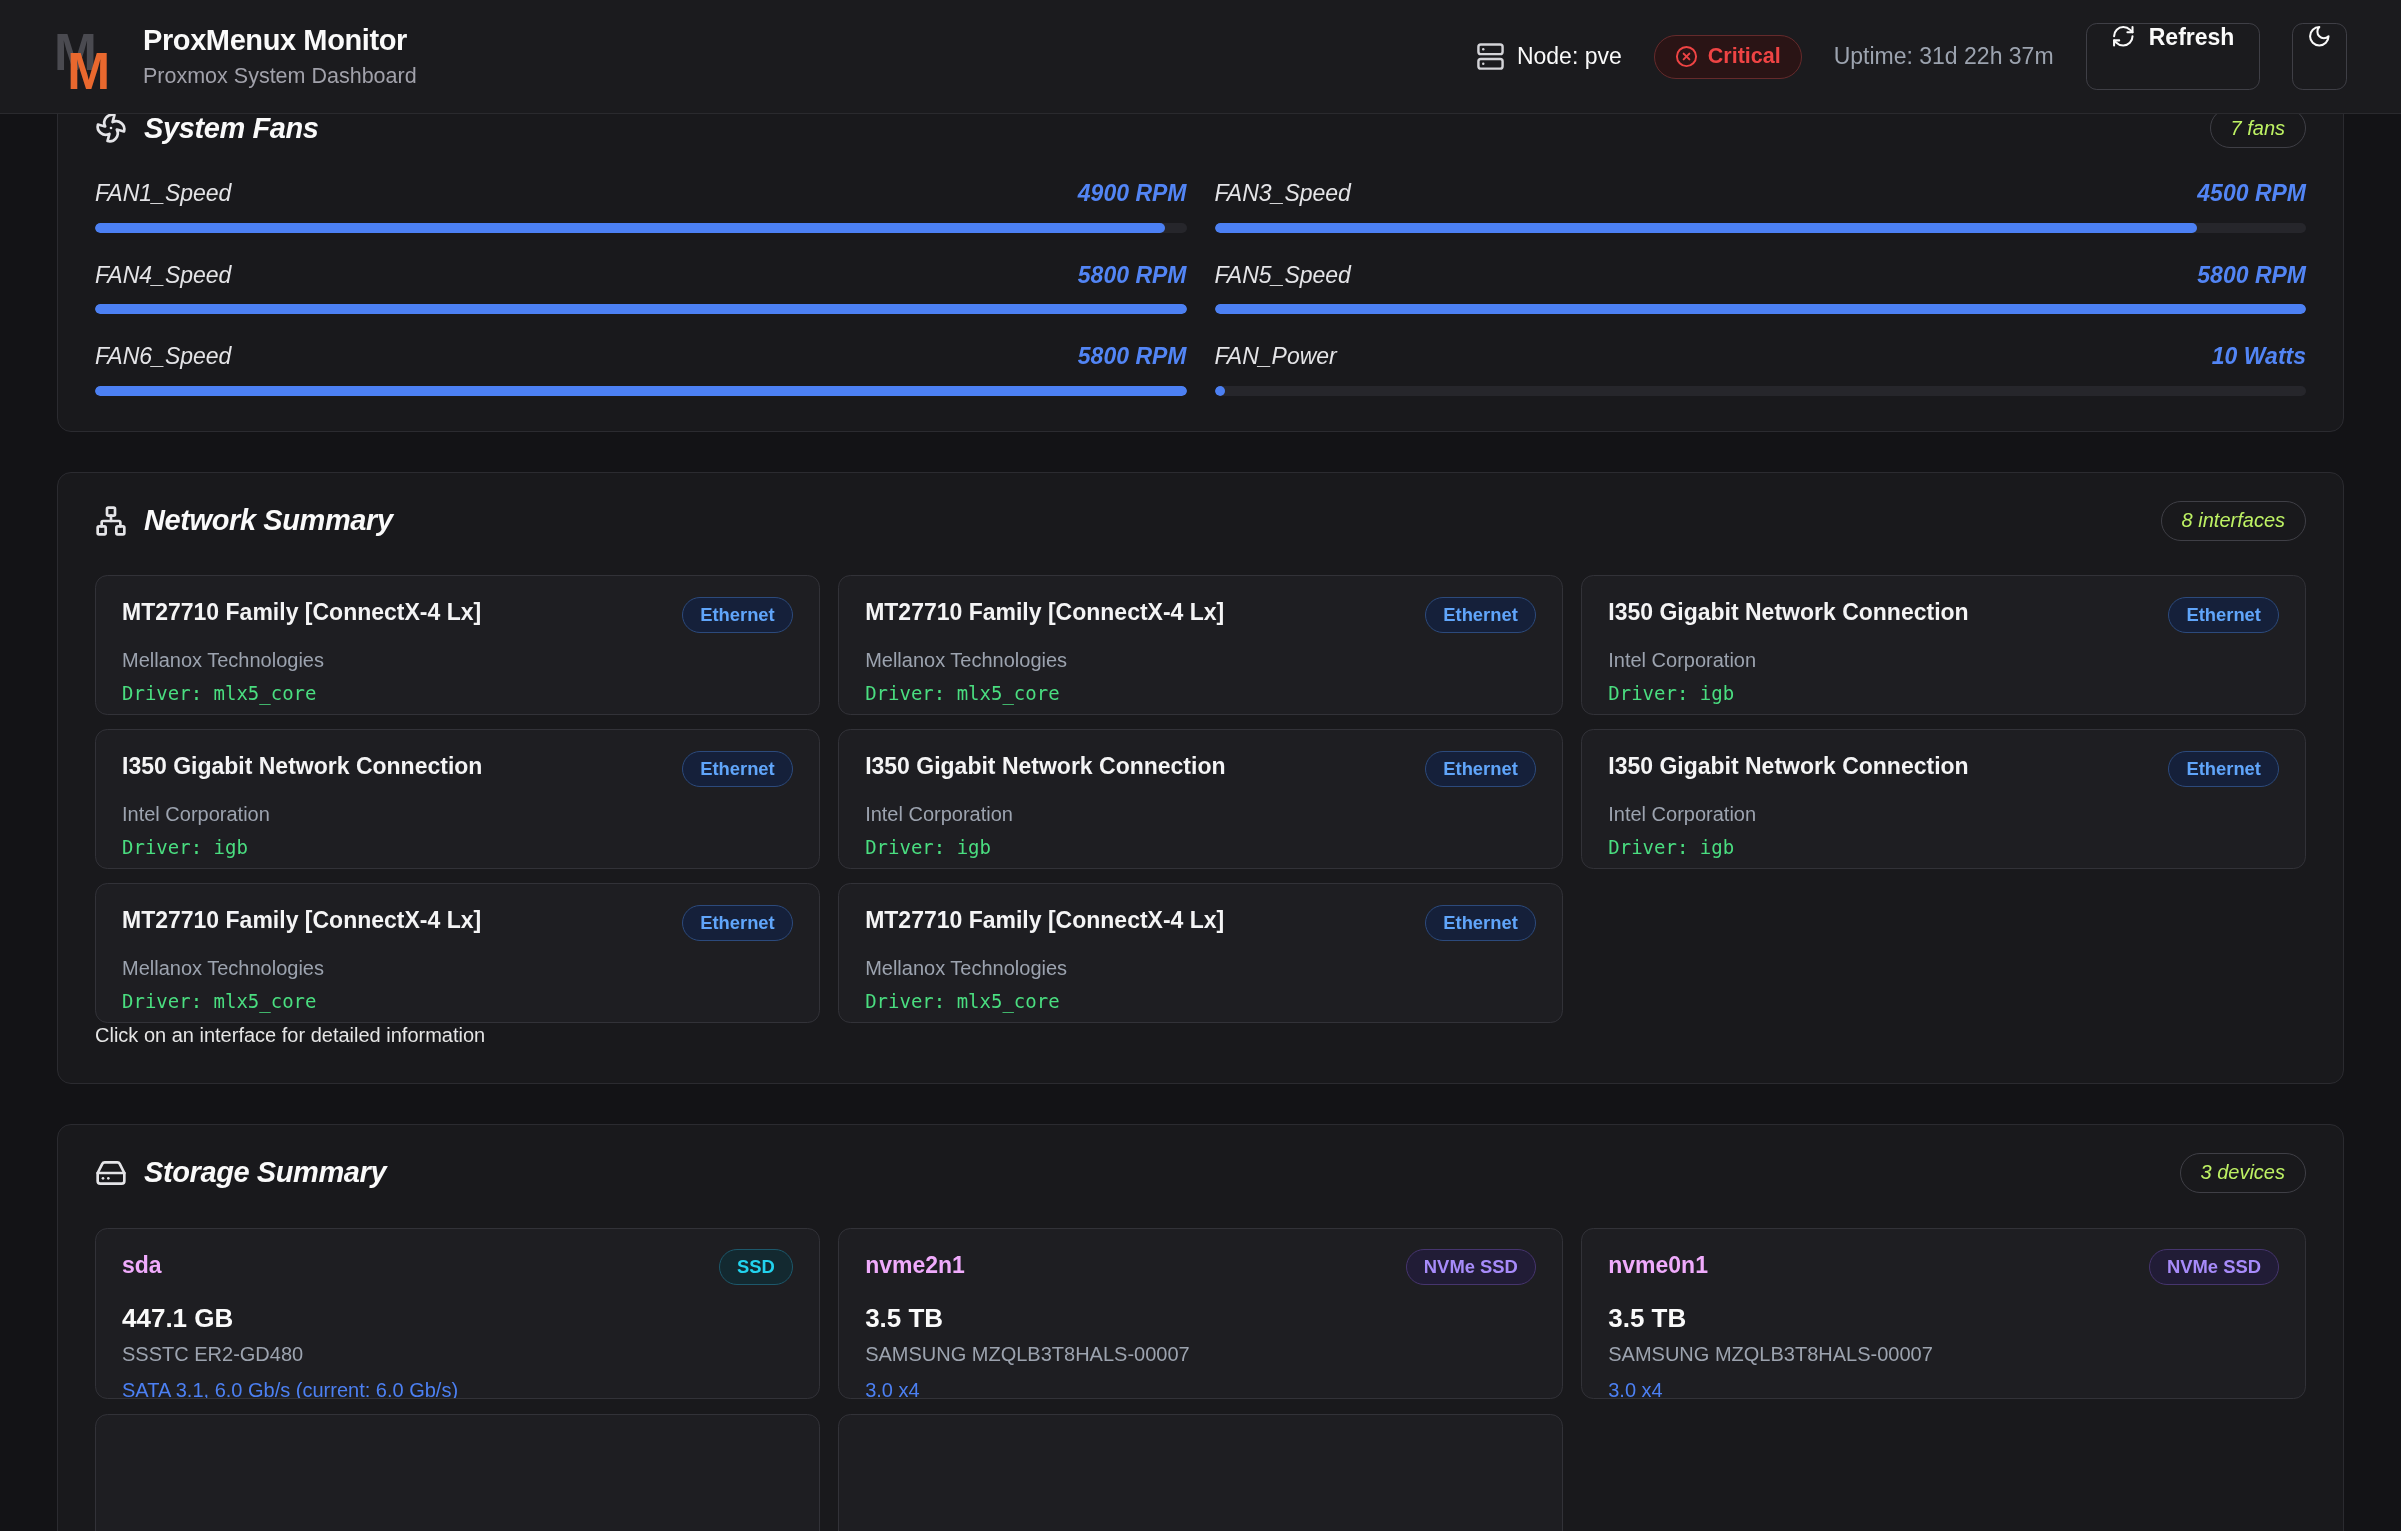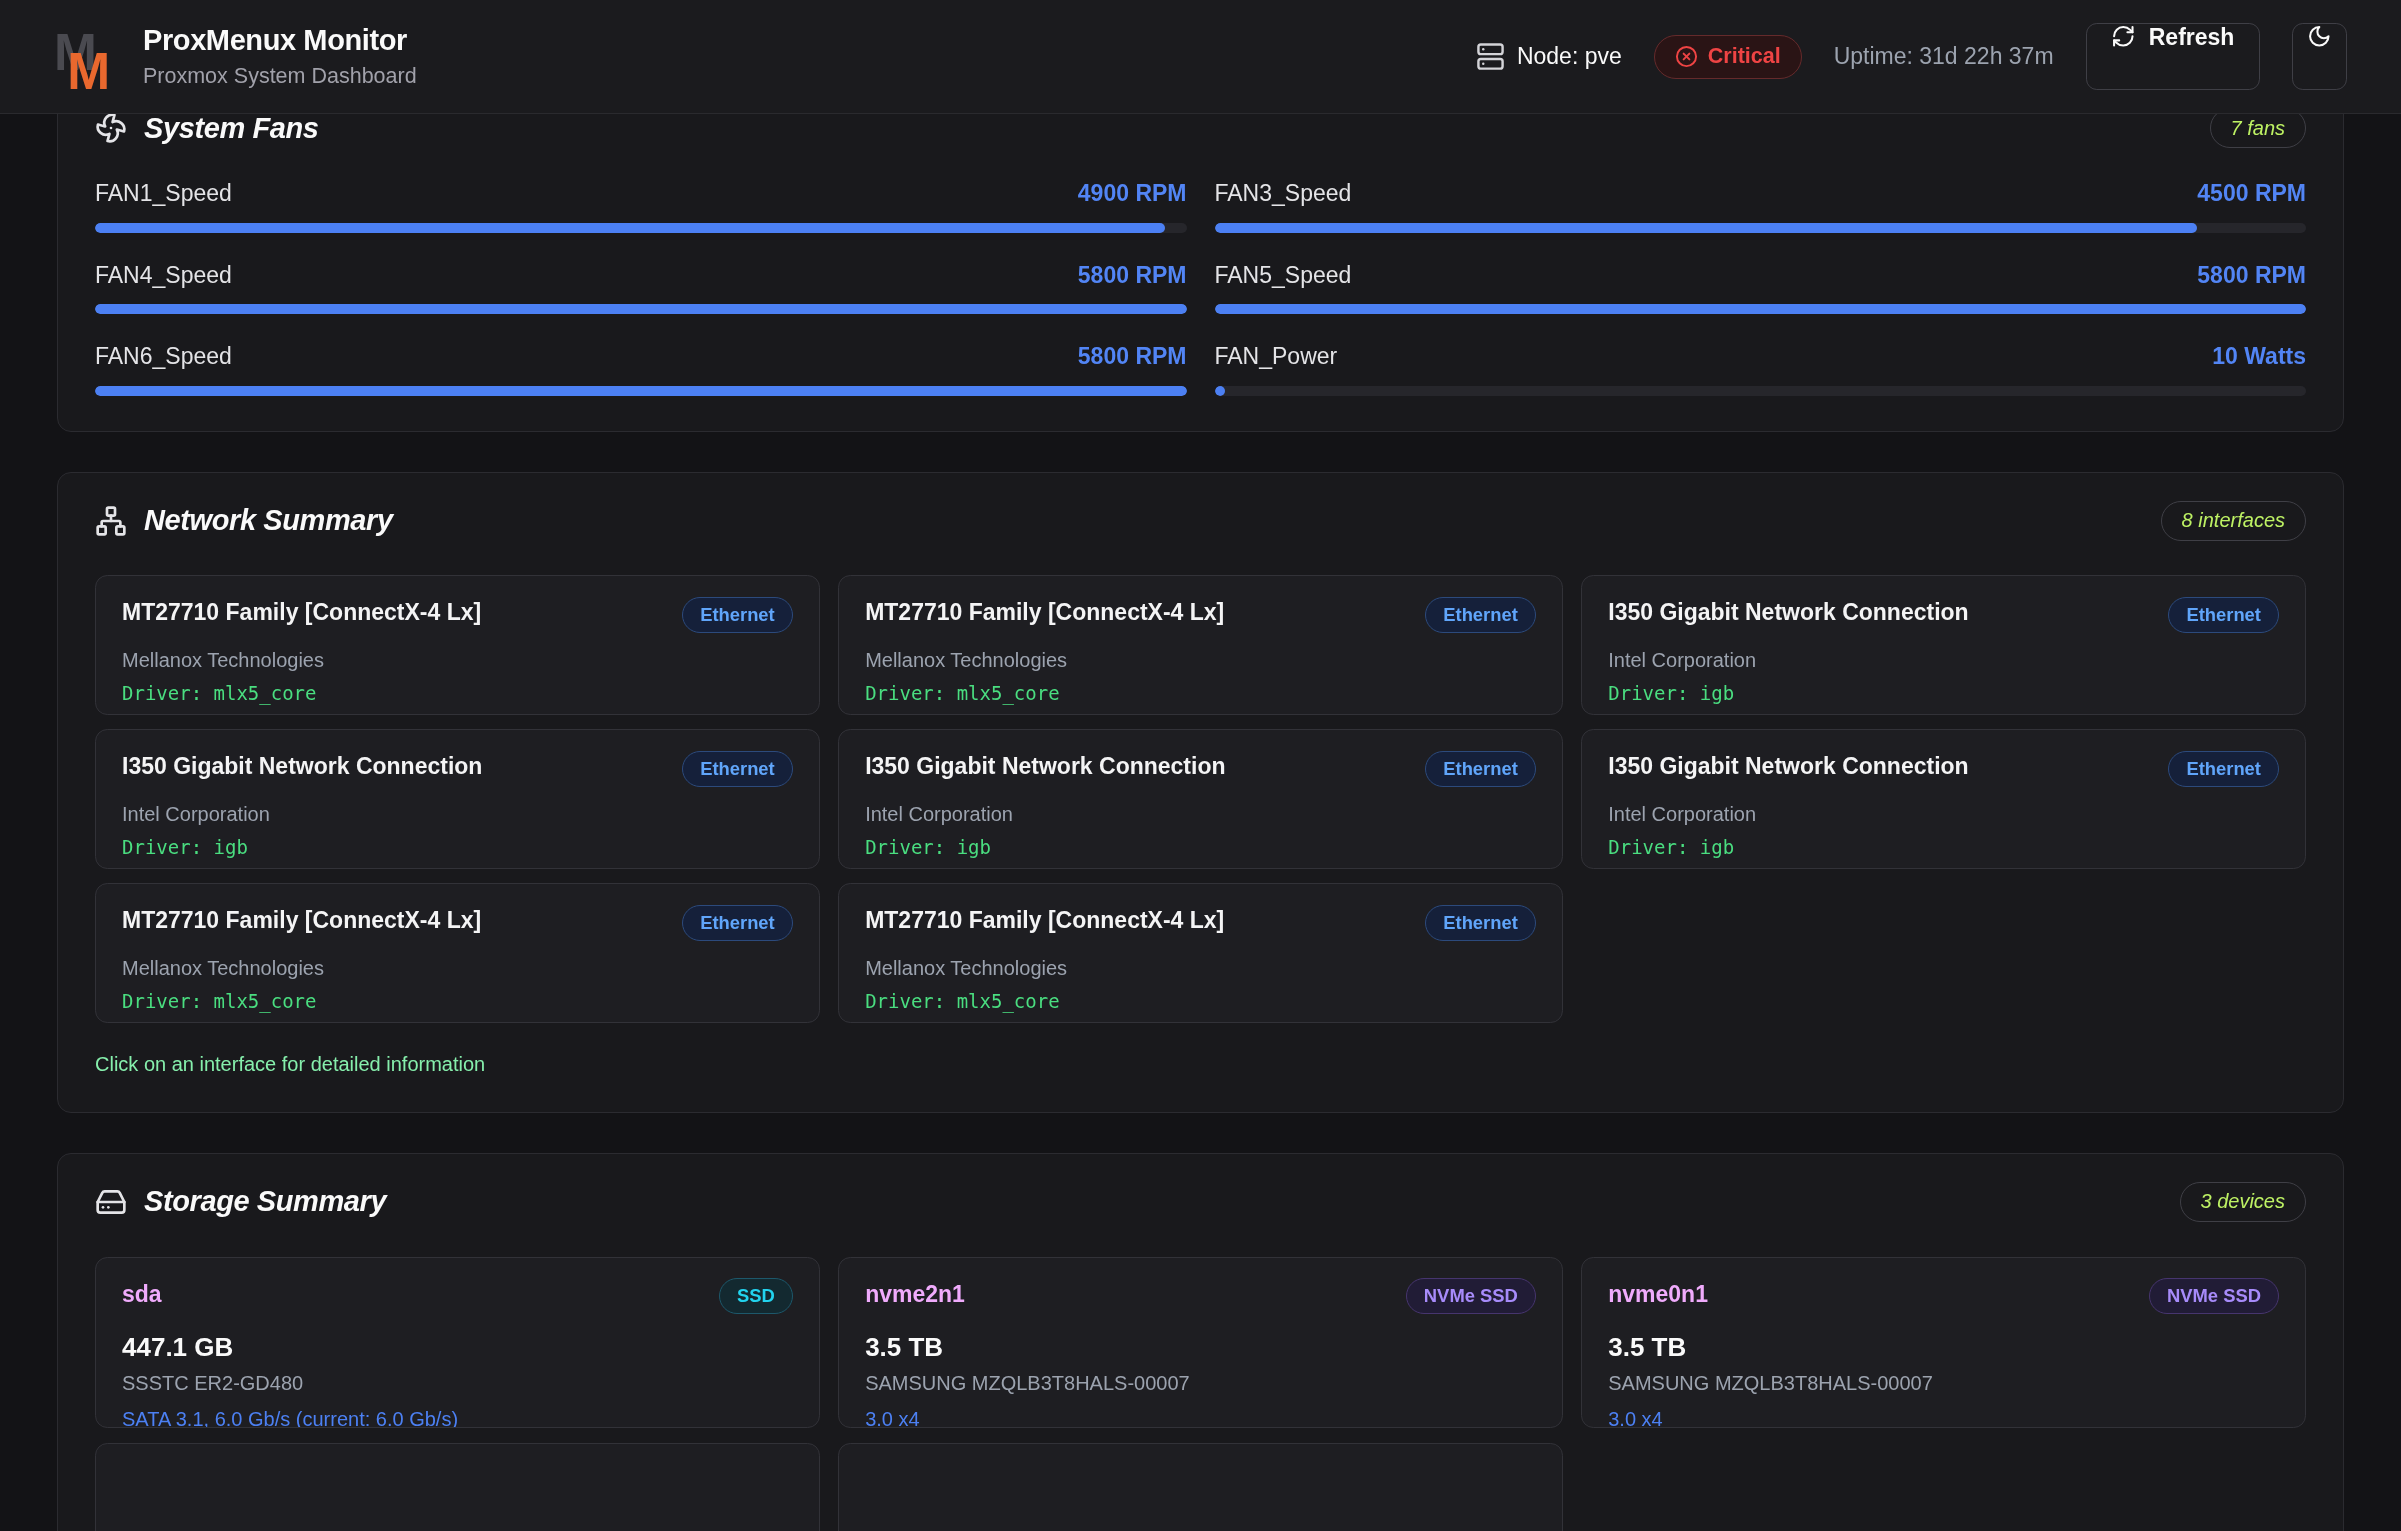--- a/index.html
+++ b/index.html
@@ -38,42 +38,42 @@
   .card-head { display:flex; align-items:center; gap:17px;font-style:italic; }
   .card-head h2 { font-size:29px; font-weight:700; letter-spacing:-0.4px; line-height:37px; }
   .head-icon { width:32px; height:32px; color:#e4e4e7; flex:none; }
   .pill { margin-left:auto; border:1.5px solid #3f3f46; border-radius:768px;
     padding:7.7px 20px; font-size:20px; color:#bef264; white-space:nowrap; }
 
   
   .fan-grid { display:grid; grid-template-columns:1fr 1fr; column-gap:28px;
     row-gap:28px; margin-top:31px; }
   .fan-line { display:flex; justify-content:space-between; align-items:center;
-    font-size:23px; line-height:28px; }
+    font-size:23px; line-height:28px;font-style:italic; }
   .fan-label { color:#e4e4e7; }
   .fan-value { color:#5285f5; font-weight:600; }
   .track { margin-top:15.4px; height:10px; background:#26262b; border-radius:768px; overflow:hidden; }
   .fill { height:100%; background:#4c80f3; border-radius:768px; }
 
   
   .net-grid { display:grid; grid-template-columns:repeat(3,1fr); gap:14px 18.4px; margin-top:34px; }
   .item-card { background:#1e1e22; border:1.5px solid #323238; border-radius:12.3px;
     padding:21.5px 26px; cursor:pointer; }
   .net-card { height:140px; }
   .row-head { display:flex; justify-content:space-between; align-items:flex-start; gap:15.4px; }
   .net-title { font-size:23px; font-weight:600; color:#f4f4f5; line-height:31px; }
   .badge { border-radius:768px; font-size:18.4px; line-height:1; padding:7.7px 17px;
     font-weight:600; white-space:nowrap; flex:none; }
   .badge-eth  { color:#60a5fa; background:#15203a; border:1.5px solid #2c4a7c; }
   .badge-ssd  { color:#22d3ee; background:#132930; border:1.5px solid #1d586b; }
   .badge-nvme { color:#a78bfa; background:#211c36; border:1.5px solid #46356e; }
   .net-vendor { margin-top:15.4px; font-size:20px; color:#9ca3af; }
   .net-driver { margin-top:10.8px; font-size:19px; color:#4ade80;
     font-family:"DejaVu Sans Mono","Liberation Mono",monospace; }
-  .net-footer { margin-top:29px; font-size:20px; color:#86efac; line-height:24.6px; }
+  .net-footer { font-size:20px; color:#e5e5e5; line-height:24.6px; }
 
   
   .dev-grid { display:grid; grid-template-columns:repeat(3,1fr); gap:15.4px 18.4px; margin-top:35px; }
   .dev-card { height:171px; padding:20px 26px; overflow:hidden; }
   .dev-name { font-size:23px; font-weight:600; color:#f0abfc; line-height:32px; }
   .dev-size { margin-top:18.4px; font-size:26px; font-weight:600; color:#fafafa; }
   .dev-model { margin-top:9.2px; font-size:20px; color:#9ca3af; }
   .dev-link { margin-top:12.3px; font-size:20px; color:#4c80f3; }
 </style>
 </head>

